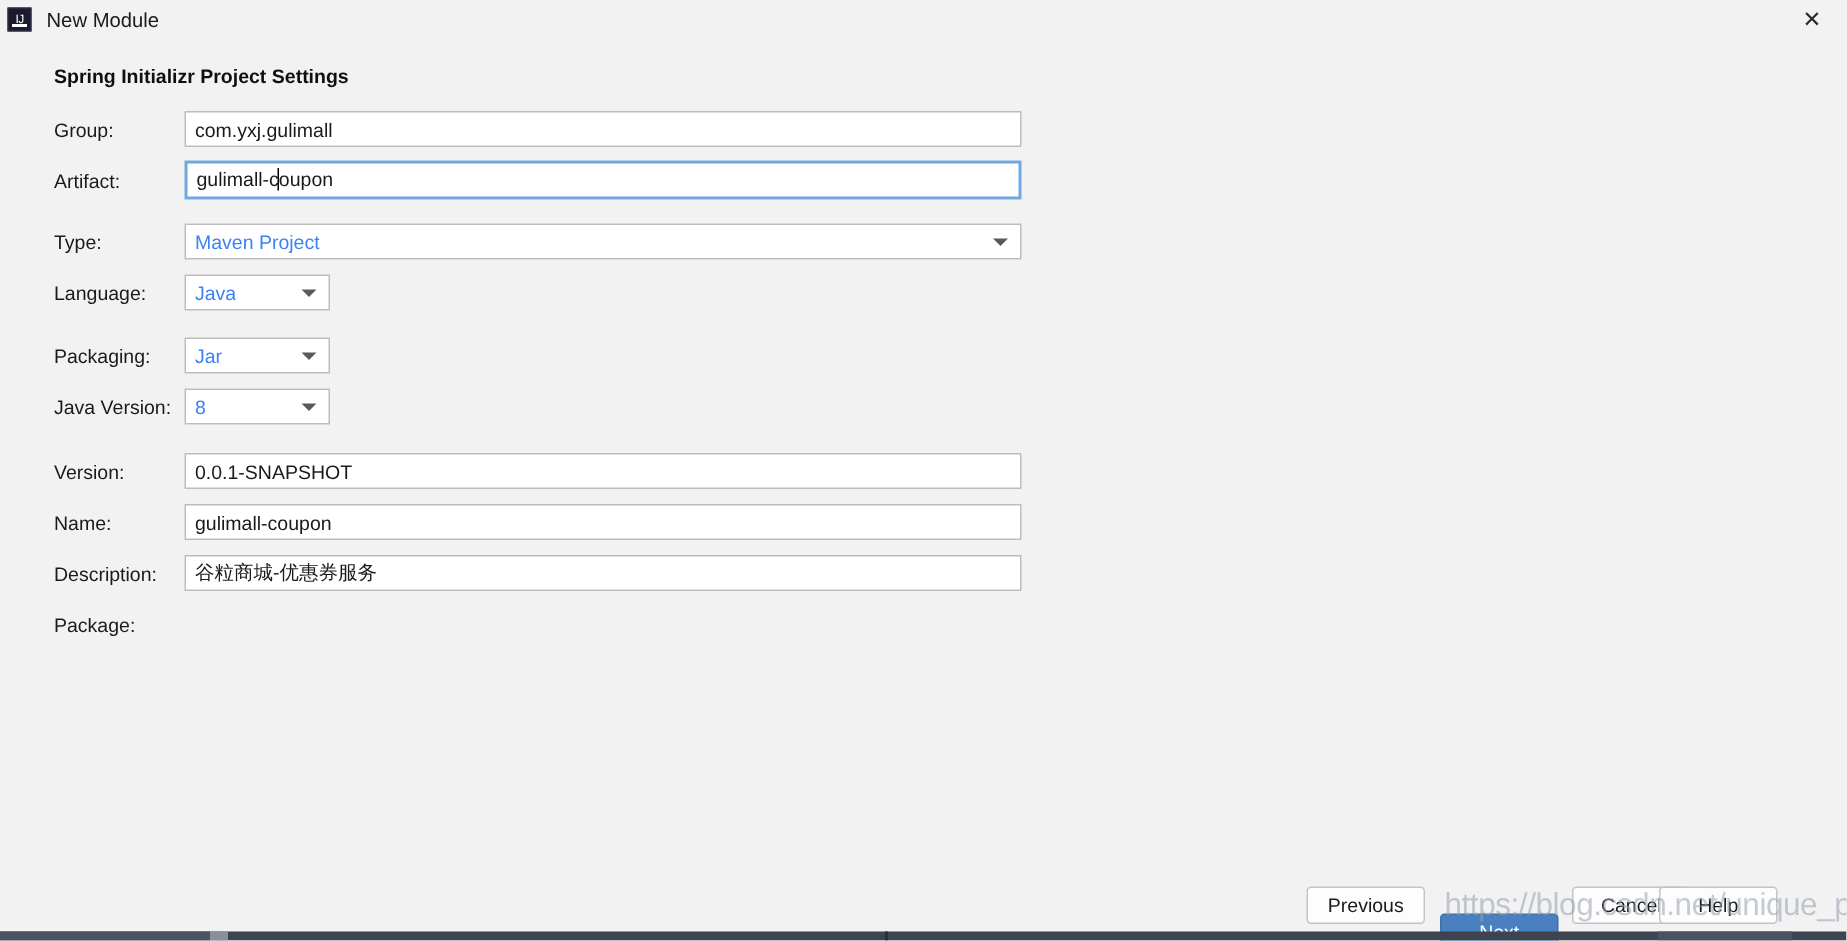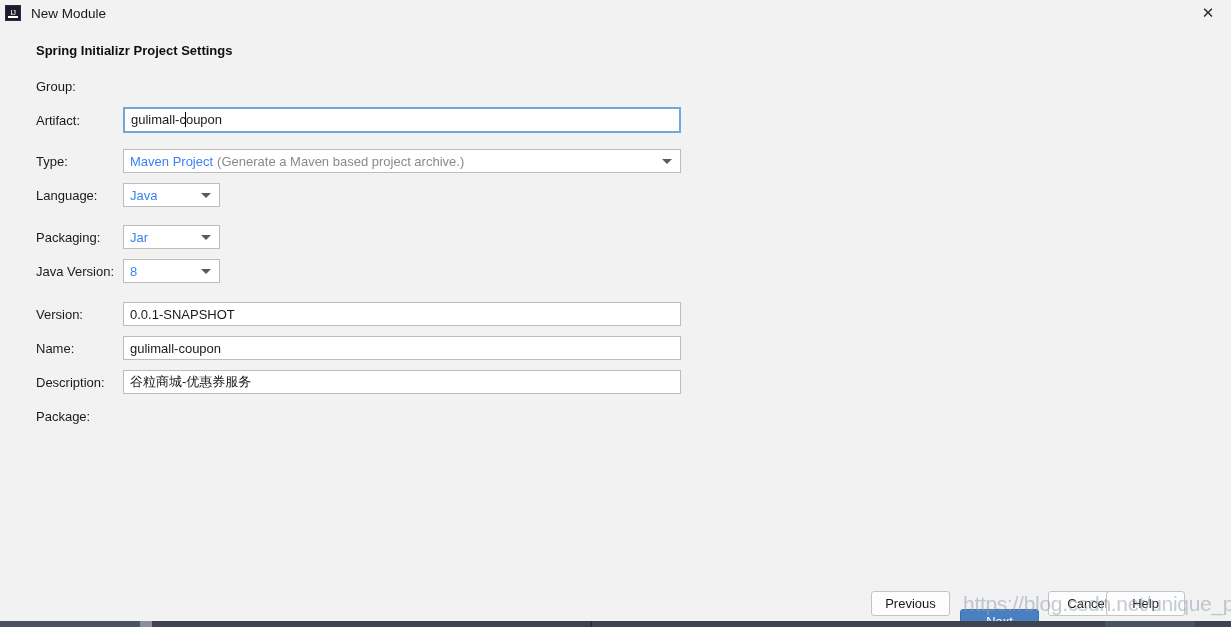--- a/index.html
+++ b/index.html
@@ -253,30 +253,30 @@
   </div>
   <div class="titlebar-title">New Module</div>
   <div class="close-btn">✕</div>
 </div>
 
 <div class="content">
 
   <div class="section-title">Spring Initializr Project Settings</div>
 
   <div class="field-label" style="top:53px">Group:</div>
+  <input class="text-input" style="top: 48px;" value="com.yxj.gulimall">
 
   <div class="field-label" style="top:87px">Artifact:</div>
   <div class="focus-wrap" style="top:81px">
     <span class="val"><span id="artifact-pre">gulimall-c</span><span class="caret"></span><span id="artifact-post">oupon</span></span>
   </div>
 
   <div class="field-label" style="top:128px">Type:</div>
   <div class="combo wide" style="top:123px">
     <span class="combo-text">Maven Project</span>
-    <span class="combo-hint">(Generate a Maven based project archive.)</span>
     <span class="arrow"></span>
   </div>
 
   <div class="field-label" style="top:162px">Language:</div>
   <div class="combo narrow" style="top:157px">
     <span class="combo-text">Java</span>
     <span class="arrow"></span>
   </div>
 
   <div class="field-label" style="top:204px">Packaging:</div>

